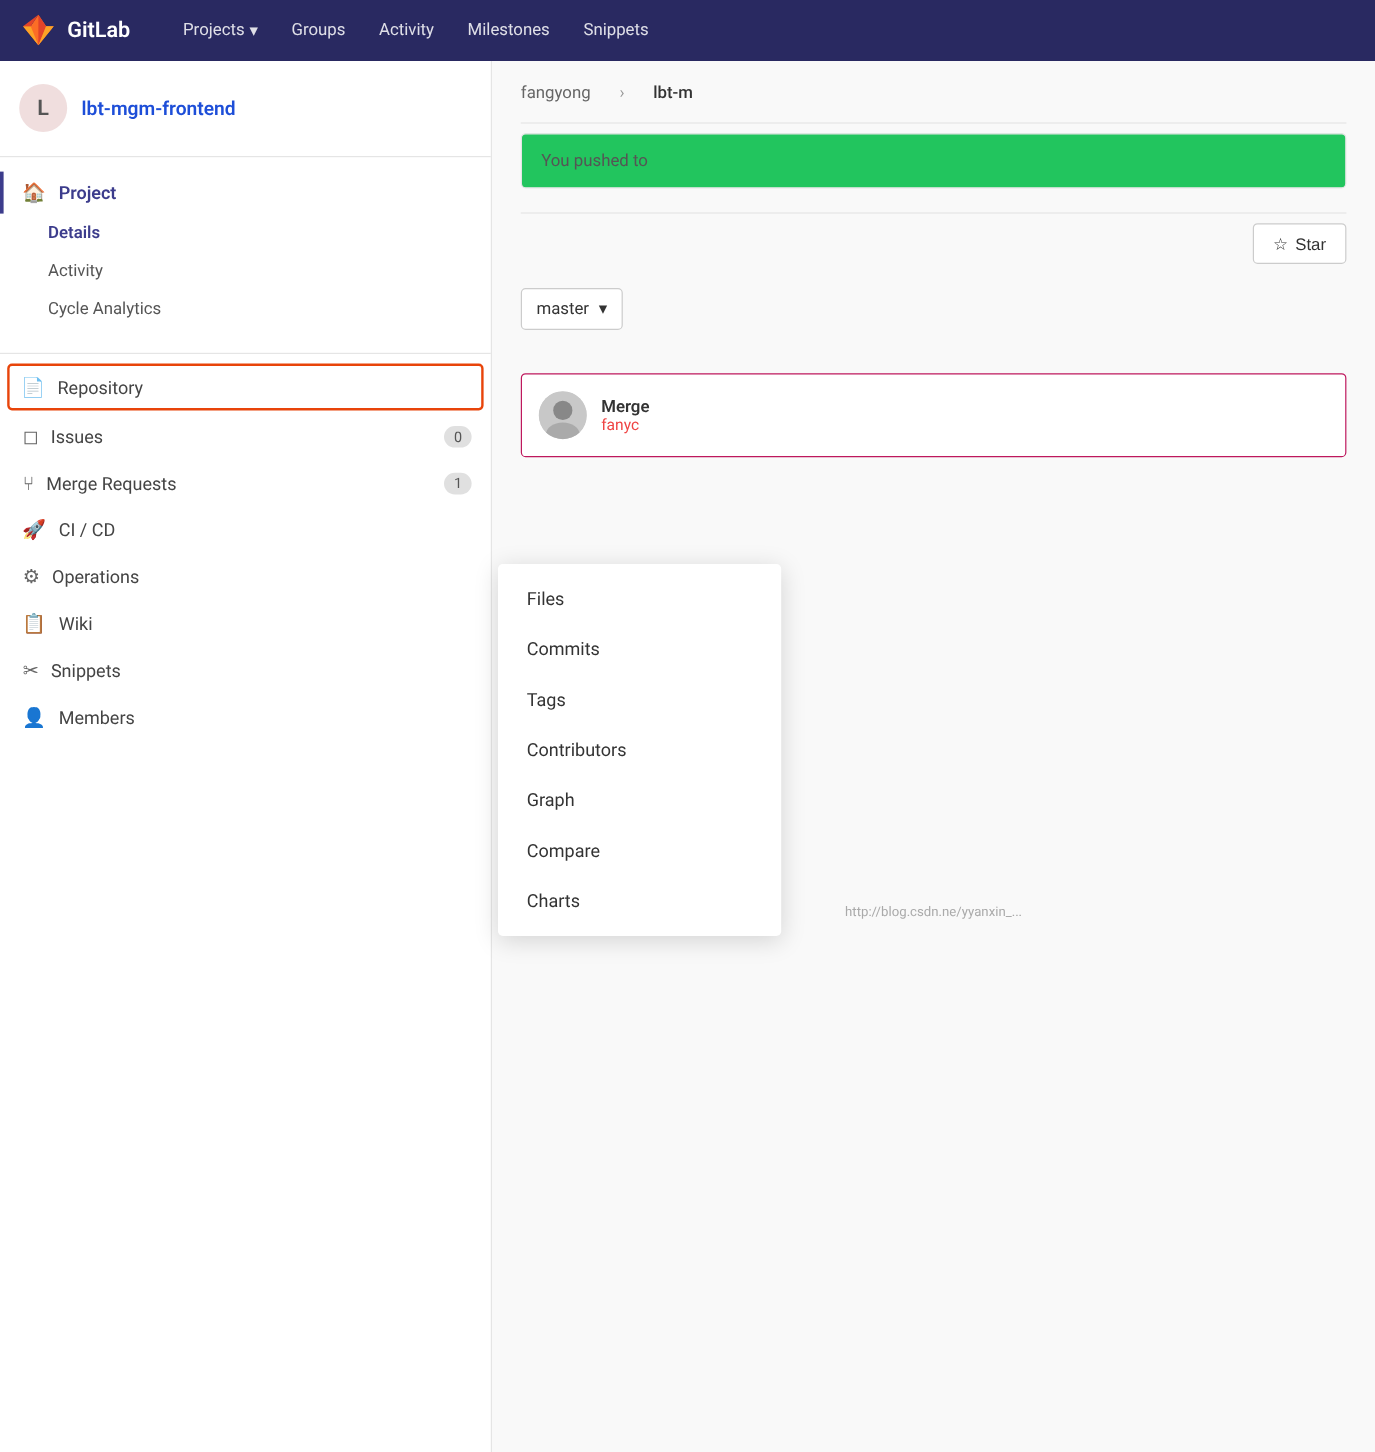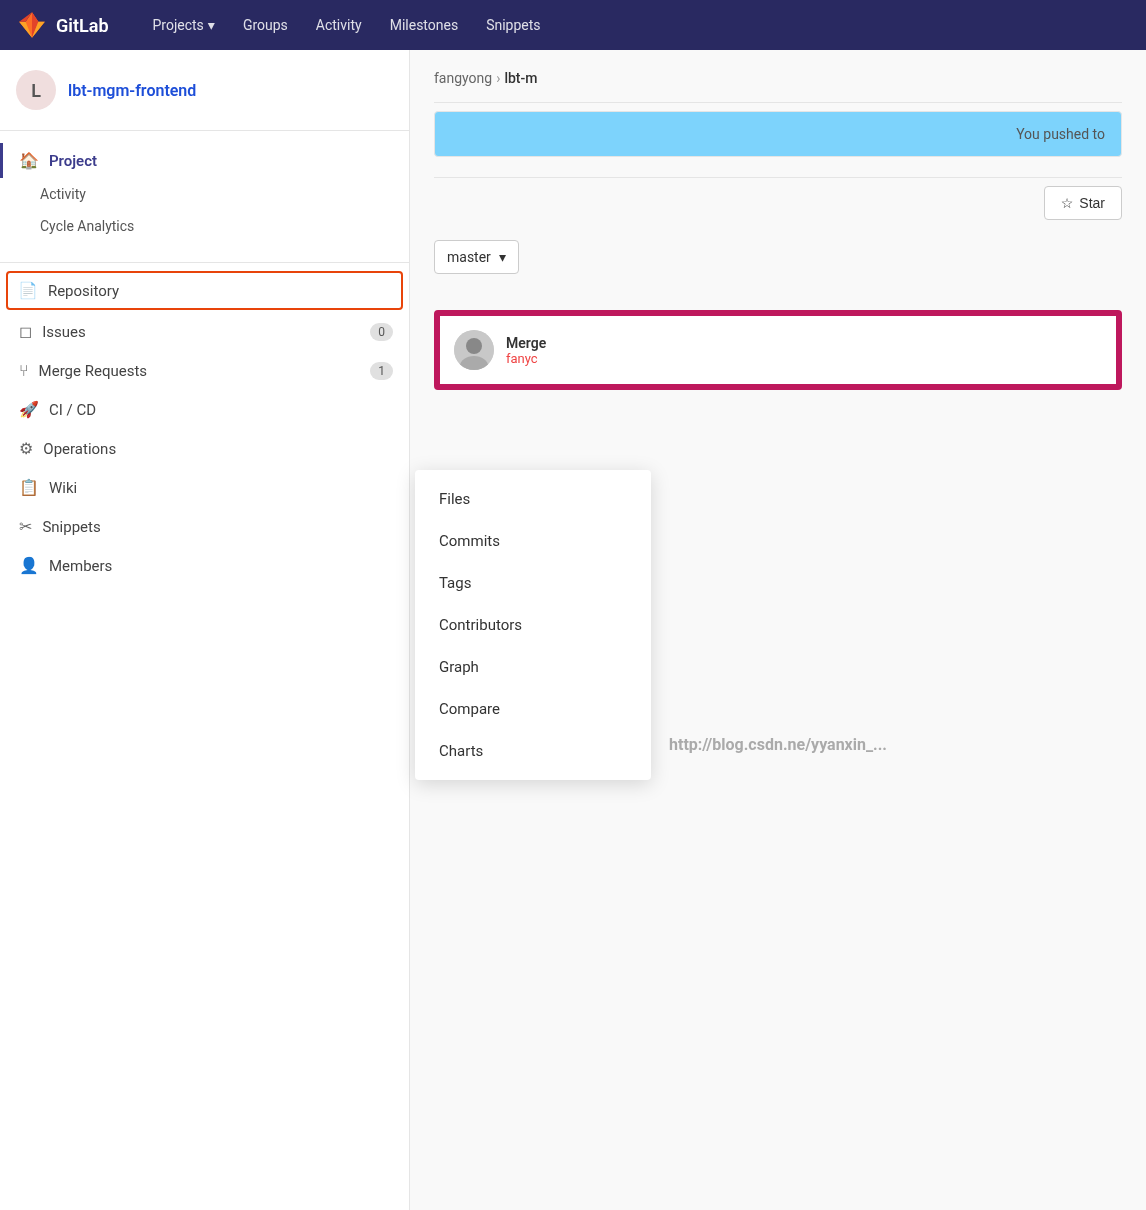--- a/index.html
+++ b/index.html
@@ -173,37 +173,36 @@
     
     .main-content {
       flex: 1;
       padding: 20px 24px;
       background: #f9f9f9;
     }
 
     .breadcrumb {
       display: flex;
       align-items: center;
-      gap: 4px;
+      gap: 24px;
       font-size: 14px;
       color: #666;
       margin-bottom: 16px;
     }
     .breadcrumb .sep { color: #999; }
     .breadcrumb .current { color: #333; font-weight: 500; }
 
     .activity-banner {
-      background: #7dd3fc;
+      background: #22c55e;
       border: 1px solid #e5e5e5;
       border-radius: 4px;
       padding: 14px 16px;
       margin-bottom: 20px;
       font-size: 14px;
       color: #555;
-      text-align: right;
     }
 
     .star-button {
       display: flex;
       align-items: center;
       gap: 6px;
       padding: 8px 16px;
       border: 1px solid #ccc;
       border-radius: 4px;
       background: #fff;
@@ -224,21 +223,21 @@
       color: #333;
       display: inline-flex;
       align-items: center;
       gap: 8px;
       cursor: pointer;
       margin-bottom: 20px;
     }
 
     .merge-card {
       background: #fff;
-      border: 6px solid #be185d;
+      border: 1px solid #be185d;
       border-radius: 4px;
       padding: 14px;
       display: flex;
       align-items: center;
       gap: 12px;
       margin-top: 16px;
     }
     .merge-avatar {
       width: 40px;
       height: 40px;
@@ -255,26 +254,25 @@
     .merge-info .sub { font-size: 13px; color: #ef4444; }
 
     .divider {
       border: none;
       border-top: 1px solid #e5e5e5;
       margin: 8px 0;
     }
 
     .watermark {
       position: absolute;
-      bottom: 36px;
+      bottom: 15px;
       left: 50%;
       transform: translateX(-50%);
-      font-size: 16px;
+      font-size: 11px;
       color: #aaa;
-      font-weight: bold;
     }
   </style>
 </head>
 <body>
 
 <nav class="top-nav">
   <a class="nav-brand">
     <svg class="gitlab-fox" viewBox="0 0 50 50" xmlns="http://www.w3.org/2000/svg">
       <polygon points="25,5 35,20 45,20 25,45 5,20 15,20" fill="#fc6d26"></polygon>
       <polygon points="25,5 35,20 25,45" fill="#e24329"></polygon>
@@ -312,20 +310,23 @@
         <span>L</span>
       </div>
       <span class="project-name">lbt-mgm-frontend</span>
     </div>
 
     <div class="sidebar-section">
       <div class="sidebar-section-title">
         <span class="icon">🏠</span>
         <span>Project</span>
       </div>
+      <div class="sidebar-item active">
+        <span>Details</span>
+      </div>
       <div class="sidebar-item">
         <span>Activity</span>
       </div>
       <div class="sidebar-item">
         <span>Cycle Analytics</span>
       </div>
     </div>
 
     <hr class="divider">
 

